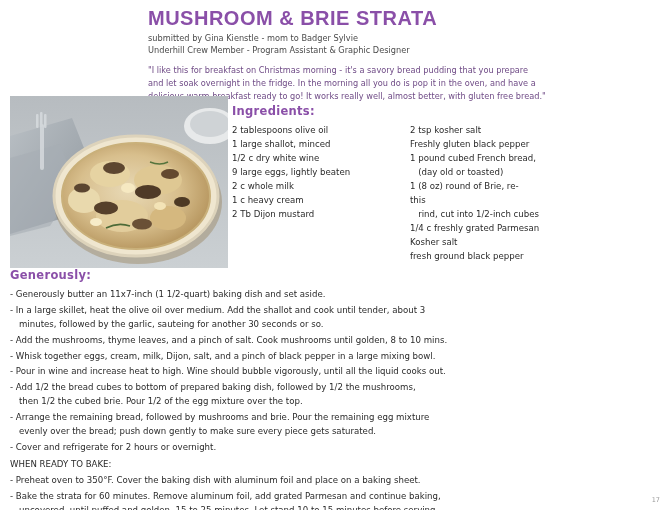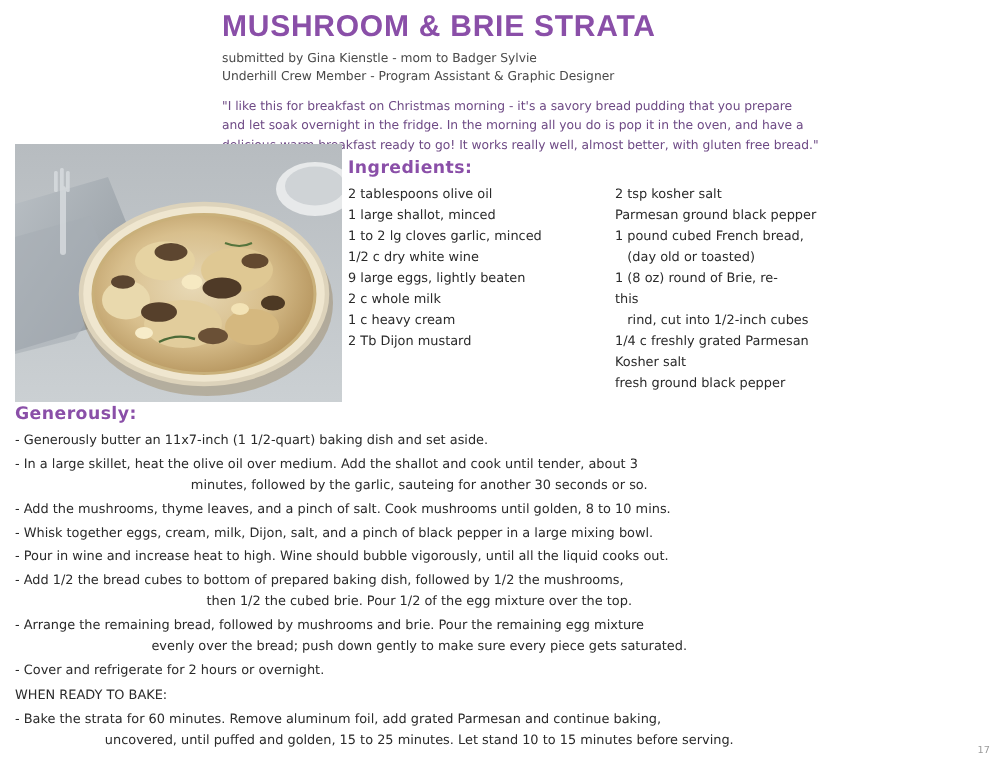--- a/index.html
+++ b/index.html
@@ -103,21 +103,21 @@
     top: 268px;
     width: 530px;
   }
   .dir-list {
     font-size: 8.6px;
     color: #2a2a2a;
     line-height: 1.66;
     margin: 0;
   }
   .dir-list div { margin-bottom: 1.5px; }
-  .dir-list div.cont { padding-left: 9px; margin-top: -1.5px; text-align: center; }
+  .dir-list div.cont { padding-left: 9px; margin-top: -1.5px; }
   .dir-heading {
     font-size: 8.6px;
     color: #2a2a2a;
     line-height: 1.66;
     margin-top: 3px;
   }
 
   .page-number {
     position: absolute;
     right: 12px;
@@ -203,30 +203,29 @@
       <ellipse cx="200" cy="28" rx="20" ry="13" fill="#cfd3d6"></ellipse>
     </svg>
   </div>
 
   <div class="ingredients-wrap">
     <div class="section-label">Ingredients:</div>
     <div class="ing-cols">
       <div class="ing-col left">
         <div>2 tablespoons olive oil</div>
         <div>1 large shallot, minced</div>
-        <div>1 to 2 lg cloves garlic, minced</div>
         <div>1/2 c dry white wine</div>
         <div>9 large eggs, lightly beaten</div>
         <div>2 c whole milk</div>
         <div>1 c heavy cream</div>
         <div>2 Tb Dijon mustard</div>
       </div>
       <div class="ing-col right">
         <div>2 tsp kosher salt</div>
-        <div>Parmesan ground black pepper</div>
+        <div>Freshly gluten black pepper</div>
         <div>1 pound cubed French bread,</div>
         <div>   (day old or toasted)</div>
         <div>1 (8 oz) round of Brie, re-</div>
         <div>this</div>
         <div>   rind, cut into 1/2-inch cubes</div>
         <div>1/4 c freshly grated Parmesan</div>
         <div>Kosher salt</div>
         <div>fresh ground black pepper</div>
       </div>
     </div>
@@ -240,19 +239,20 @@
       <div class="cont">minutes, followed by the garlic, sauteing for another 30 seconds or so.</div>
       <div>- Add the mushrooms, thyme leaves, and a pinch of salt. Cook mushrooms until golden, 8 to 10 mins.</div>
       <div>- Whisk together eggs, cream, milk, Dijon, salt, and a pinch of black pepper in a large mixing bowl.</div>
       <div>- Pour in wine and increase heat to high. Wine should bubble vigorously, until all the liquid cooks out.</div>
       <div>- Add 1/2 the bread cubes to bottom of prepared baking dish, followed by 1/2 the mushrooms,</div>
       <div class="cont">then 1/2 the cubed brie. Pour 1/2 of the egg mixture over the top.</div>
       <div>- Arrange the remaining bread, followed by mushrooms and brie. Pour the remaining egg mixture</div>
       <div class="cont">evenly over the bread; push down gently to make sure every piece gets saturated.</div>
       <div>- Cover and refrigerate for 2 hours or overnight.</div>
       <div class="dir-heading">WHEN READY TO BAKE:</div>
+      <div>- Preheat oven to 350°F. Cover the baking dish with aluminum foil and place on a baking sheet.</div>
       <div>- Bake the strata for 60 minutes. Remove aluminum foil, add grated Parmesan and continue baking,</div>
       <div class="cont">uncovered, until puffed and golden, 15 to 25 minutes. Let stand 10 to 15 minutes before serving.</div>
     </div>
   </div>
 
   <div class="page-number">17</div>
 </div>
 
 </body></html>

